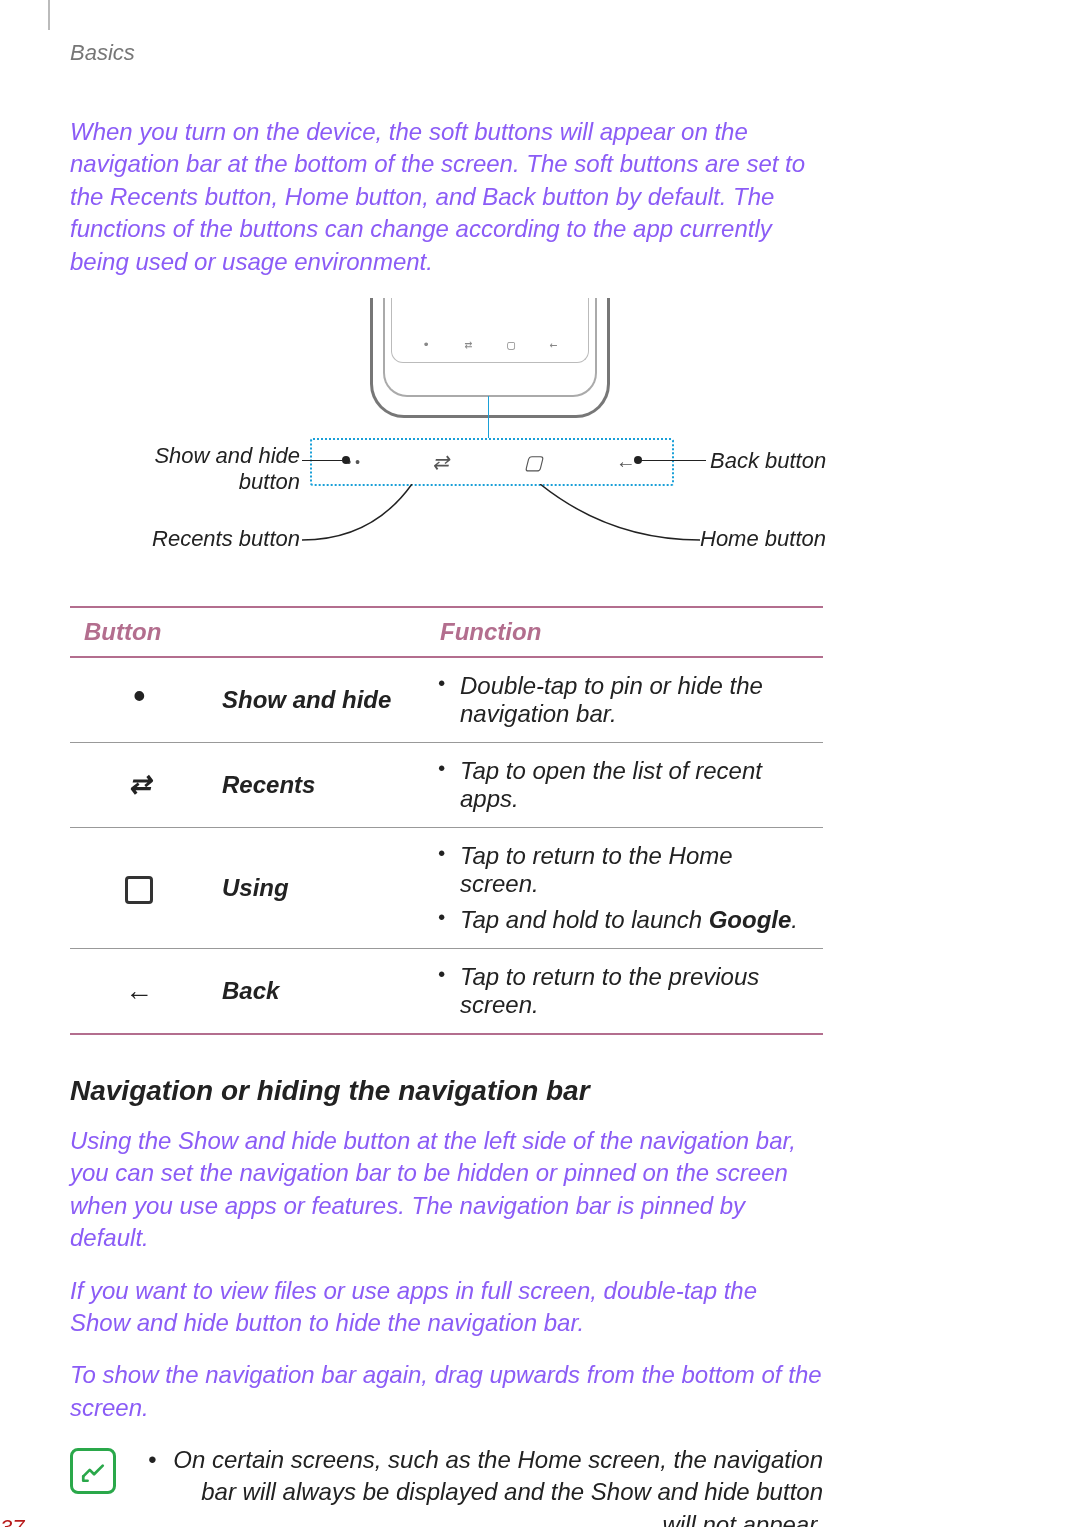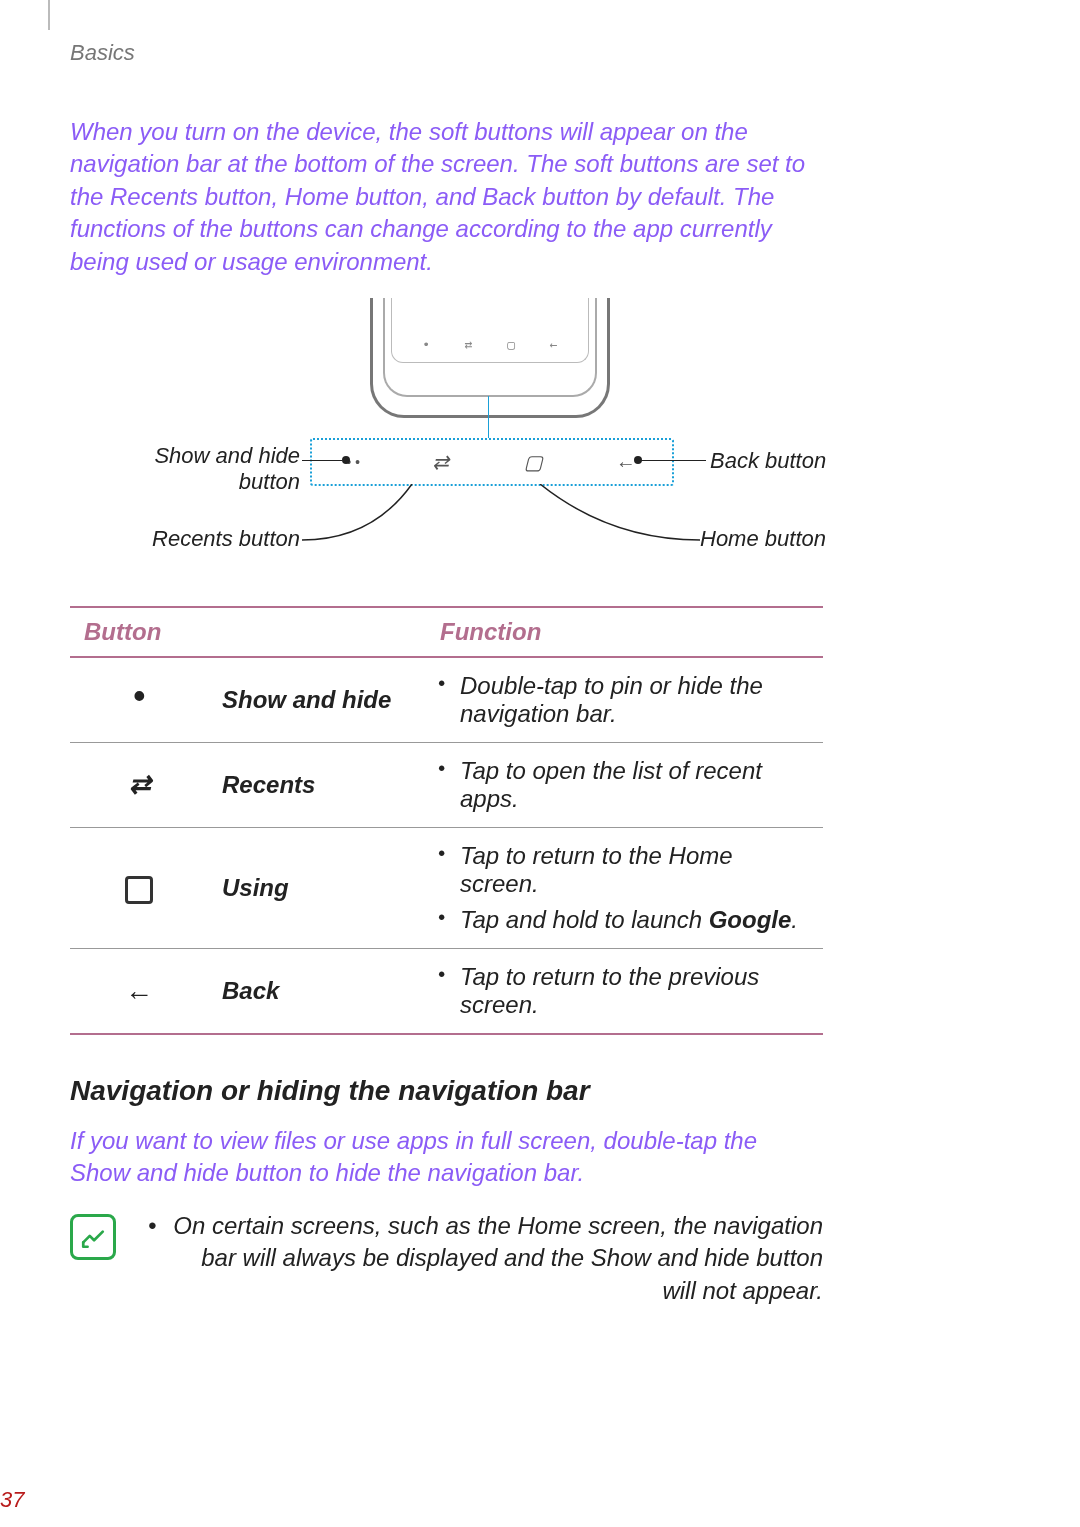--- a/index.html
+++ b/index.html
@@ -361,21 +361,23 @@
           <ul class="func-list">
               <li>Tap to return to the previous screen.</li>
             </ul>
         </td>
       </tr>
     </tbody>
   </table>
 
   <h2 class="subheading">Navigation or hiding the navigation bar</h2>
 
+  <p class="body">Using the Show and hide button at the left side of the navigation bar, you can set the navigation bar to be hidden or pinned on the screen when you use apps or features. The navigation bar is pinned by default.</p>
   <p class="body">If you want to view files or use apps in full screen, double-tap the Show and hide button to hide the navigation bar.</p>
+  <p class="body">To show the navigation bar again, drag upwards from the bottom of the screen.</p>
 
   <div class="note-block">
     <div class="note-icon">
       <svg viewBox="0 0 24 24" fill="none" stroke="#2aa84a" stroke-width="2.5" stroke-linecap="round" stroke-linejoin="round">
         <path d="M3 17 L9 11 L13 15 L21 7"></path>
         <path d="M3 17 L3 21 L7 21"></path>
       </svg>
     </div>
     <ul class="note-list">
       <li>On certain screens, such as the Home screen, the navigation bar will always be displayed and the Show and hide button will not appear.</li>

